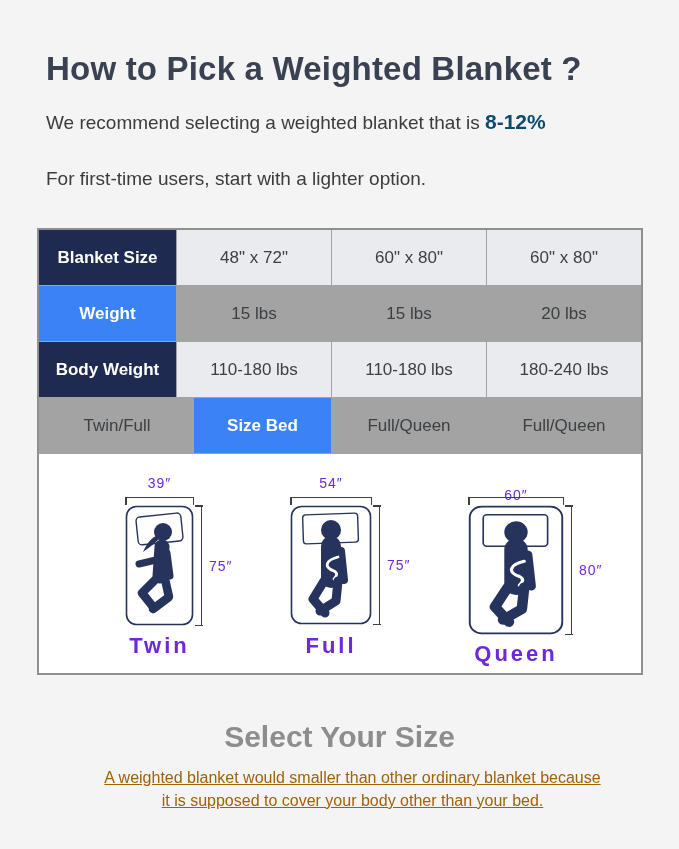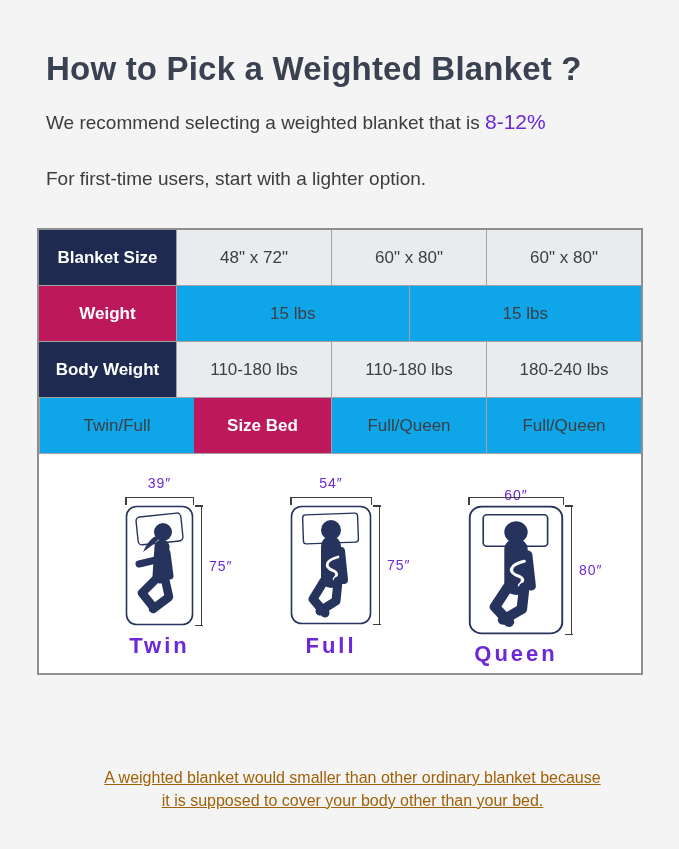--- a/index.html
+++ b/index.html
@@ -2,30 +2,30 @@
 <html><head>
 <meta charset="utf-8">
 <style>
   html,body{margin:0;padding:0;}
   .page{position:relative;width:679px;height:849px;background:#f4f4f5;
         font-family:"Liberation Sans",sans-serif;overflow:hidden;}
 
   .title{position:absolute;left:46px;top:50px;font-size:33px;font-weight:bold;
          color:#3a4150;letter-spacing:.2px;}
   .intro{position:absolute;left:46px;top:108px;font-size:19px;color:#3c3c3c;line-height:28px;}
-  .hl{font-size:21px;font-weight:normal;color:#6d28d9;}
+  .hl{font-size:21px;font-weight:bold;color:#0c4a6e;}
 
   .board{position:absolute;left:37px;top:228px;width:606px;background:#fff;
          border:2px solid #8f8f8f;box-sizing:border-box;}
   .trow{display:flex;height:56px;border-bottom:1px solid #a3a3a3;box-sizing:border-box;}
   .cell{display:flex;align-items:center;justify-content:center;box-sizing:border-box;}
   .lcell{width:137px;font-weight:bold;font-size:17px;color:#ffffff;}
   .vcell{flex:1;border-left:1px solid #a3a3a3;font-size:17px;color:#3d4043;}
-  .bg-navy{background:#1f2a50}.bg-brown{background:#be185d}
-  .bg-gray{background:#e9ebee}.bg-white{background:#0ea5e9}
+  .bg-navy{background:#1f2a50}.bg-brown{background:#3b82f6}
+  .bg-gray{background:#e9ebee}.bg-white{background:#a3a3a3}
 
   .panel{position:relative;height:219px;background:#fff;}
   .bedsvg{position:absolute;}
   .h-measure{position:absolute;border-top:1.5px solid #3f3f3f;}
   .h-measure::before,.h-measure::after{content:"";position:absolute;top:-1px;width:1.5px;height:8px;background:#3f3f3f;}
   .h-measure::before{left:0}.h-measure::after{right:0}
   .v-measure{position:absolute;border-left:1.5px solid #3f3f3f;}
   .v-measure::before,.v-measure::after{content:"";position:absolute;left:-7px;width:8px;height:1.5px;background:#3f3f3f;}
   .v-measure::before{top:0}.v-measure::after{bottom:0}
   .dim{position:absolute;font-size:14px;color:#6d28d9;letter-spacing:1px;}
@@ -57,20 +57,21 @@
       <div class="cell lcell bg-navy">Blanket Size</div>
       <div class="cell vcell bg-gray">48" x 72"</div>
       <div class="cell vcell bg-gray">60" x 80"</div>
       <div class="cell vcell bg-gray">60" x 80"</div>
     </div>
 
     <div class="trow">
       <div class="cell lcell bg-brown">Weight</div>
       <div class="cell vcell bg-white">15 lbs</div>
       <div class="cell vcell bg-white">15 lbs</div>
+      <div class="cell vcell bg-white">20 lbs</div>
     </div>
 
     <div class="trow">
       <div class="cell lcell bg-navy">Body Weight</div>
       <div class="cell vcell bg-gray">110-180 lbs</div>
       <div class="cell vcell bg-gray">110-180 lbs</div>
       <div class="cell vcell bg-gray">180-240 lbs</div>
     </div>
 
     <div class="trow">
@@ -133,18 +134,19 @@
           <path d="M48 76 L46 96 L30 106" fill="none" stroke-width="9" stroke-linecap="round" stroke-linejoin="round"></path>
         </g>
       </svg>
       <div class="v-measure" style="left:532px;top:51px;height:130px;"></div>
       <div class="dim" style="left:540px;top:108px;">80″</div>
       <div class="bed-name" style="left:419px;top:187px;width:116px;">Queen</div>
 
     </div>
   </div>
 
+  <div class="footer-heading">Select Your Size</div>
   <div class="footer-text">
     <span>A weighted blanket would smaller than other ordinary blanket because</span><br>
     <span>it is supposed to cover your body other than your bed.</span>
   </div>
 
 </div>
 
 </body></html>

